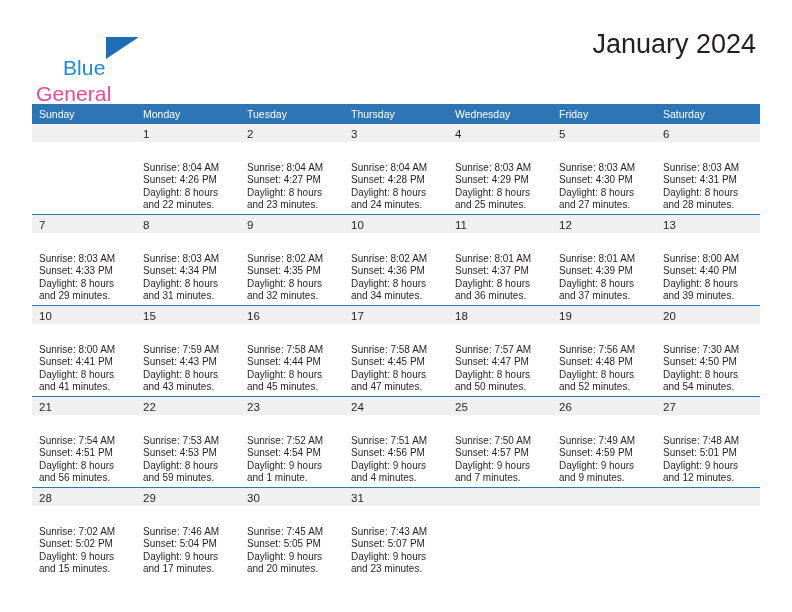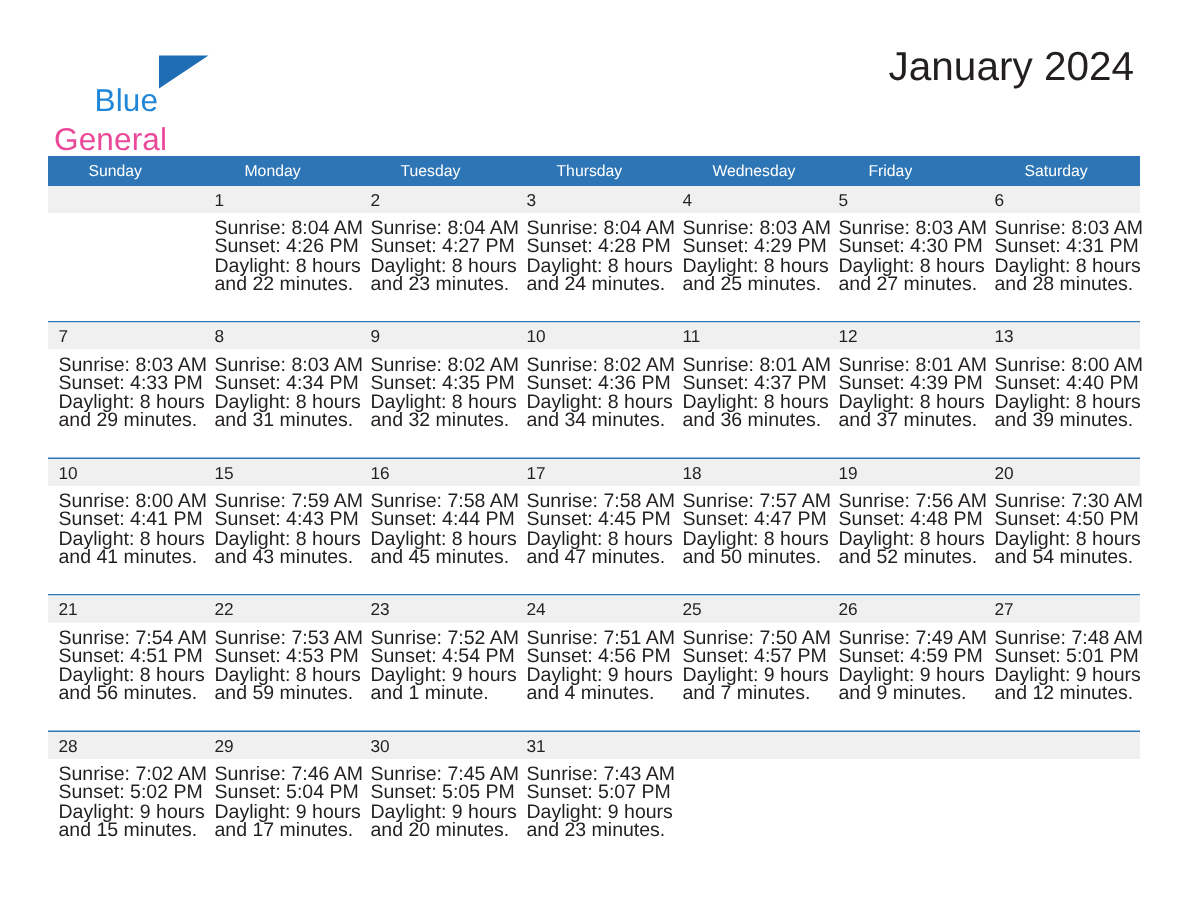--- a/index.html
+++ b/index.html
@@ -100,21 +100,20 @@
   .dow-cell {
     width: 104px;
     height: 20px;
     box-sizing: border-box;
     padding-left: 7px;
     color: #ffffff;
     font-size: 10.5px;
     line-height: 20px;
     white-space: nowrap;
     overflow: hidden;
-    margin-left: 20px;
   }
 
   .week {
     width: 728px;
     position: relative;
     border-top: 1.4px solid #2e75b6;
   }
   .week:first-of-type {
     border-top: none;
   }
@@ -134,23 +133,24 @@
     box-sizing: border-box;
     padding-left: 7px;
   }
   .daynum {
     font-size: 11.5px;
     line-height: 18px;
     color: #231f20;
   }
   .details {
     padding: 4px 6px 0 7px;
-    font-size: 13px;
+    font-size: 10px;
     line-height: 12.4px;
     color: #231f20;
+    margin-top: 16px;
   }
   .details div {
     white-space: nowrap;
   }
   .daycell.empty .details {
     visibility: hidden;
   }
 </style>
 </head>
 <body>

